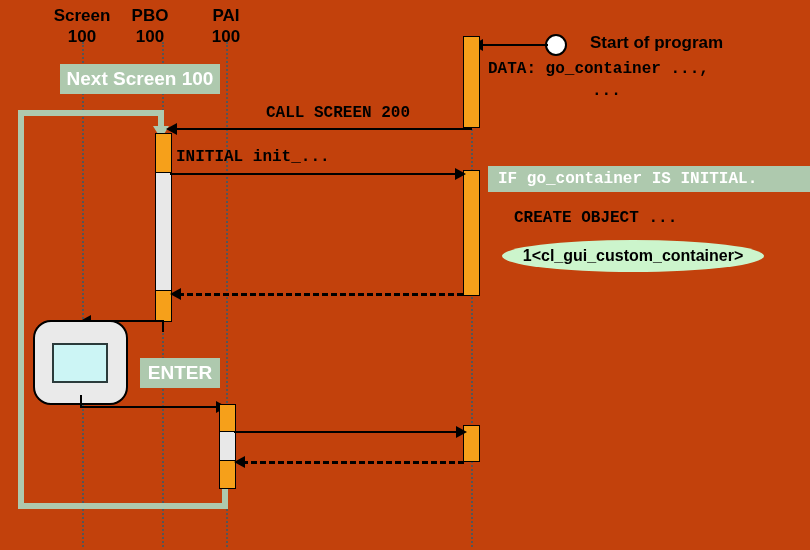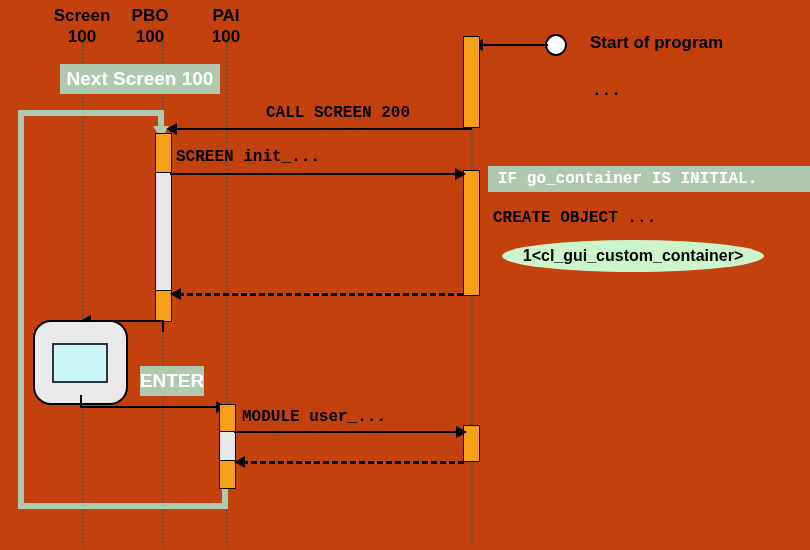--- a/index.html
+++ b/index.html
@@ -204,65 +204,65 @@
   <div class="loop-seg" style="left:158px; top:110px; width:6px; height:18px;"></div>
   <div class="loop-arrowhead" style="left:153px; top:126px;"></div>
 
   <div class="green-box sans" style="left:18px; top:64px; width:160px; height:30px;margin-left:42px;">Next Screen 100</div>
 
   <div class="start-circle" style="left:545px; top:34px; width:22px; height:22px;"></div>
   <div class="msg-line" style="left:478px; top:44px; width:70px;"></div>
   <div class="arrowhead left" style="left:472px; top:39px;"></div>
   <div class="sans-label" style="left:590px; top:33px;">Start of program</div>
 
+  <div class="code-label" style="left:488px; top:60px;">DATA: go_container ...,</div>
   <div class="code-label" style="left:592px; top:82px;">...</div>
 
   <div class="act" style="left:463px; top:36px; width:17px; height:92px;"></div>
   <div class="act" style="left:463px; top:170px; width:17px; height:126px;"></div>
   <div class="act" style="left:463px; top:425px; width:17px; height:37px;"></div>
 
   <div class="code-label" style="left:266px; top:104px;">CALL SCREEN 200</div>
   <div class="msg-line" style="left:172px; top:128px; width:300px;"></div>
   <div class="arrowhead left" style="left:166px; top:123px;"></div>
 
   <div class="act" style="left:155px; top:133px; width:17px; height:40px;"></div>
   <div class="act gray" style="left:155px; top:172px; width:17px; height:120px;"></div>
   <div class="act" style="left:155px; top:290px; width:17px; height:32px;"></div>
 
-  <div class="code-label" style="left:176px; top:148px;">SCREEN init_...</div>
+  <div class="code-label" style="left:176px; top:148px;">INITIAL init_...</div>
   <div class="msg-line" style="left:170px; top:173px; width:290px;"></div>
   <div class="arrowhead right" style="left:455px; top:168px;"></div>
 
   <div class="green-box mono" style="left:488px; top:166px; width:330px; height:26px;">IF go_container IS INITIAL.</div>
 
-  <div class="code-label" style="left:493px; top:209px;">CREATE OBJECT ...</div>
+  <div class="code-label" style="left:514px; top:209px;">CREATE OBJECT ...</div>
 
   <div class="ellipse" style="left:502px; top:240px; width:262px; height:32px;">1&lt;cl_gui_custom_container&gt;</div>
 
 
   <div class="ret-line" style="left:178px; top:293px; width:285px;"></div>
   <div class="arrowhead left" style="left:170px; top:288px;"></div>
 
   <div class="msg-vline" style="left:162px; top:320px; height:12px;"></div>
   <div class="msg-line" style="left:88px; top:320px; width:76px;"></div>
   <div class="arrowhead left" style="left:80px; top:315px;"></div>
 
   <div class="screen-widget" style="left:33px; top:320px; width:95px; height:85px;"></div>
   <div class="screen-inner" style="left:52px; top:343px; width:56px; height:40px;"></div>
 
-  <div class="green-box sans" style="left:140px; top:366px; width:64px; height:30px;text-align:right;">ENTER</div>
+  <div class="green-box sans" style="left:140px; top:358px; width:80px; height:30px;text-align:right;">ENTER</div>
 
   <div class="msg-line" style="left:80px; top:406px; width:142px;"></div>
   <div class="msg-vline" style="left:80px; top:395px; height:13px;"></div>
   <div class="arrowhead right" style="left:216px; top:401px;"></div>
 
   <div class="act" style="left:219px; top:404px; width:17px; height:28px;"></div>
   <div class="act gray" style="left:219px; top:431px; width:17px; height:31px;"></div>
   <div class="act" style="left:219px; top:460px; width:17px; height:29px;"></div>
 
-  <div class="code-label" style="left:242px; top:408px;">MODULE user_...</div>
   <div class="msg-line" style="left:234px; top:431px; width:228px;"></div>
   <div class="arrowhead right" style="left:456px; top:426px;"></div>
 
   <div class="ret-line" style="left:242px; top:461px; width:222px;"></div>
   <div class="arrowhead left" style="left:234px; top:456px;"></div>
 
 </div>
 
 </body></html>

